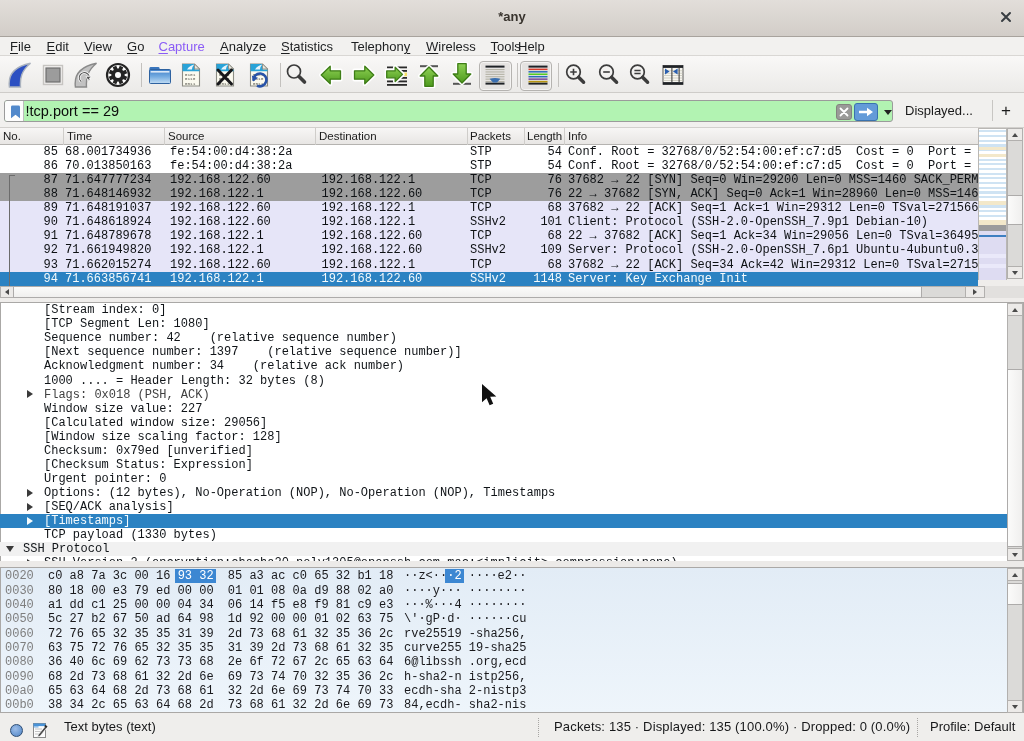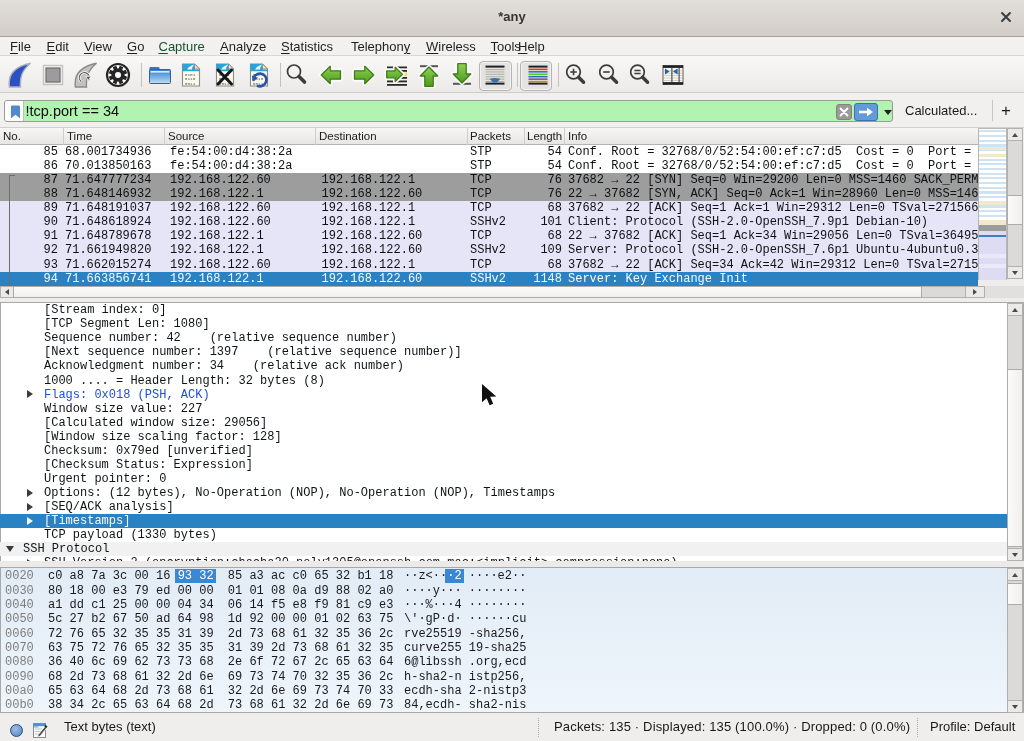--- a/index.html
+++ b/index.html
@@ -10,21 +10,21 @@
 <div class="a" style="left:0;top:0;width:1024px;height:37px;background:linear-gradient(#e2deda,#d2cdc8);border-bottom:1px solid #a8a39d"></div>
 <div class="a" style="left:0;top:0;width:1024px;height:37px;line-height:33px;text-align:center;font-size:13px;font-weight:bold;color:#38332d">*any</div>
 <svg class="a" style="left:999px;top:10px" width="14" height="14" viewBox="0 0 14 14">
     <path d="M3 3 L11 11 M11 3 L3 11" stroke="#383d42" stroke-width="2" stroke-linecap="round"></path>
   </svg>
 <div class="a" style="left:0;top:37px;width:1024px;height:19px;background:#f2f1ef;border-bottom:1px solid #d9d7d4"></div>
 <div class="a" style="left:10px;top:38px;height:18px;line-height:17px;font-size:13px;color:#1d1f21"><span class="u">F</span>ile</div>
 <div class="a" style="left:46.5px;top:38px;height:18px;line-height:17px;font-size:13px;color:#1d1f21"><span class="u">E</span>dit</div>
 <div class="a" style="left:84px;top:38px;height:18px;line-height:17px;font-size:13px;color:#1d1f21"><span class="u">V</span>iew</div>
 <div class="a" style="left:127px;top:38px;height:18px;line-height:17px;font-size:13px;color:#1d1f21"><span class="u">G</span>o</div>
-<div class="a" style="left:158.5px;top:38px;height:18px;line-height:17px;font-size:13px;color:#14532d"><span class="u">C</span>apture</div>
+<div class="a" style="left:158.5px;top:38px;height:18px;line-height:17px;font-size:13px;color:#8b5cf6"><span class="u">C</span>apture</div>
 <div class="a" style="left:220px;top:38px;height:18px;line-height:17px;font-size:13px;color:#1d1f21"><span class="u">A</span>nalyze</div>
 <div class="a" style="left:281px;top:38px;height:18px;line-height:17px;font-size:13px;color:#1d1f21"><span class="u">S</span>tatistics</div>
 <div class="a" style="left:351px;top:38px;height:30px;line-height:17px;font-size:13px;color:#1d1f21">Telephon<span class="u">y</span></div>
 <div class="a" style="left:426px;top:38px;height:16px;line-height:17px;font-size:13px;color:#1d1f21"><span class="u">W</span>ireless</div>
 <div class="a" style="left:490.5px;top:38px;height:18px;line-height:17px;font-size:13px;color:#1d1f21"><span class="u">T</span>ools</div>
 <div class="a" style="left:518px;top:38px;height:28px;line-height:17px;font-size:13px;color:#1d1f21"><span class="u">H</span>elp</div>
 <div class="a" style="left:0;top:56px;width:1024px;height:37px;background:linear-gradient(#f9f8f7,#ebeae8);border-bottom:1px solid #ceccc9"></div>
 <div class="a" style="left:479px;top:61px;width:33px;height:30px;background:#e5e3e1;border:1px solid #b5b3b0;border-radius:4px;box-shadow:inset 0 0 0 1px #f4f3f2"></div>
 <div class="a" style="left:520px;top:61px;width:32px;height:30px;background:#e5e3e1;border:1px solid #b5b3b0;border-radius:4px;box-shadow:inset 0 0 0 1px #f4f3f2"></div>
 <div class="a" style="left:140.5px;top:63px;width:1px;height:24px;background:#c3c1be"></div>
@@ -213,33 +213,33 @@
     <rect x="18.6" y="5.9" width="1" height="14.2" fill="#333"></rect>
     <polygon points="5,6.6 9.6,9.6 5,12.6" fill="#2a5fb0"></polygon>
     <polygon points="17.6,6.6 13,9.6 17.6,12.6" fill="#2a5fb0"></polygon>
   </svg>
 <div class="a" style="left:0;top:93px;width:1024px;height:35px;background:#f1f0ee;border-bottom:1px solid #d2d0cd"></div>
 <div class="a" style="left:4px;top:100px;width:889px;height:22px;background:#b2f3b2;border:1px solid #9b9b9b;border-radius:3px;overflow:hidden">
     <div style="position:absolute;left:0;top:0;width:19px;height:22px;background:#fdfdfd;border-right:1px solid #bdbdbd"></div>
     <svg style="position:absolute;left:5px;top:3.5px" width="11" height="14" viewBox="0 0 11 14">
       <path d="M1 2 q0-1.4 1.4-1.4 h6.2 q1.4 0 1.4 1.4 v11.2 l-4.5-3.4 l-4.5 3.4 z" fill="#5289cb"></path>
     </svg>
-    <div style="position:absolute;left:20.5px;top:0;height:22px;line-height:20px;font-size:14.5px;color:#0c0c0c;white-space:nowrap">!tcp.port == 34</div>
+    <div style="position:absolute;left:20.5px;top:0;height:22px;line-height:20px;font-size:14.5px;color:#0c0c0c;white-space:nowrap">!tcp.port == 29</div>
     <div style="position:absolute;left:831px;top:3px;width:16px;height:16px;background:#9a9a98;border:1px solid #83837f;border-radius:3px"></div>
     <svg style="position:absolute;left:834px;top:6px" width="10" height="10" viewBox="0 0 10 10">
       <path d="M1.5 1.5 L8.5 8.5 M8.5 1.5 L1.5 8.5" stroke="#fff" stroke-width="1.8" stroke-linecap="round"></path>
     </svg>
     <div style="position:absolute;left:849px;top:2px;width:24px;height:18px;background:#639bd8;border:1px solid #3a72ae;border-radius:3px"></div>
     <svg style="position:absolute;left:853px;top:6px" width="16" height="10" viewBox="0 0 16 10">
       <path d="M1 5 h9" stroke="#fff" stroke-width="2.4"></path>
       <path d="M9 0.8 L15 5 L9 9.2 z" fill="#fff"></path>
     </svg>
     <div style="position:absolute;left:879px;top:9px;width:0;height:0;border-left:4.5px solid transparent;border-right:4.5px solid transparent;border-top:5.5px solid #222"></div>
   </div>
-<div class="a" style="left:905px;top:100px;height:22px;line-height:21px;font-size:13px;color:#1a1a1a">Calculated...</div>
+<div class="a" style="left:905px;top:100px;height:22px;line-height:21px;font-size:13px;color:#1a1a1a">Displayed...</div>
 <div class="a" style="left:991.5px;top:100px;width:1px;height:21px;background:#c8c6c3"></div>
 <div class="a" style="left:1001px;top:99px;height:24px;line-height:23px;font-size:17px;color:#1a1a1a">+</div>
 <div class="a" style="left:0;top:128px;width:978px;height:17px;background:linear-gradient(#f7f6f5,#e8e6e4);border-bottom:1px solid #b5b3b0"></div>
 <div class="a" style="left:3px;top:128px;height:17px;line-height:16px;font-size:11.5px;color:#1c1c1c">No.</div>
 <div class="a" style="left:67px;top:128px;height:17px;line-height:16px;font-size:11.5px;color:#1c1c1c">Time</div>
 <div class="a" style="left:168px;top:128px;height:17px;line-height:16px;font-size:11.5px;color:#1c1c1c">Source</div>
 <div class="a" style="left:319px;top:128px;height:17px;line-height:16px;font-size:11.5px;color:#1c1c1c">Destination</div>
 <div class="a" style="left:470px;top:128px;height:17px;line-height:16px;font-size:11.5px;color:#1c1c1c">Packets</div>
 <div class="a" style="left:527px;top:128px;height:17px;line-height:16px;font-size:11.5px;color:#1c1c1c">Length</div>
 <div class="a" style="left:568px;top:128px;height:17px;line-height:16px;font-size:11.5px;color:#1c1c1c">Info</div>
@@ -285,21 +285,21 @@
 <div class="a" style="left:973px;top:288.5px;width:0;height:0;border-top:3.5px solid transparent;border-bottom:3.5px solid transparent;border-left:4.5px solid #4a4a4a"></div>
 <div class="a" style="left:13px;top:285.5px;width:909px;height:12px;background:linear-gradient(#fbfbfa,#f0efee);border:1px solid #adabaa"></div>
 <div class="a" style="left:985px;top:285.5px;width:39px;height:12px;background:#e2e0de"></div>
 <div class="a" style="left:0;top:302px;width:1024px;height:260px;background:#ffffff;border:1px solid #aaa8a6"></div>
 <div class="a mono" style="left:0;top:303.20px;width:1007px;height:14.07px;line-height:14.07px;background:transparent;color:#101418;overflow:hidden"><span class="a" style="left:44px">[Stream index: 0]</span></div>
 <div class="a mono" style="left:0;top:317.27px;width:1007px;height:14.07px;line-height:14.07px;background:transparent;color:#101418;overflow:hidden"><span class="a" style="left:44px">[TCP Segment Len: 1080]</span></div>
 <div class="a mono" style="left:0;top:331.34px;width:1007px;height:14.07px;line-height:14.07px;background:transparent;color:#101418;overflow:hidden"><span class="a" style="left:44px">Sequence number: 42    (relative sequence number)</span></div>
 <div class="a mono" style="left:0;top:345.41px;width:1007px;height:14.07px;line-height:14.07px;background:transparent;color:#101418;overflow:hidden"><span class="a" style="left:44px">[Next sequence number: 1397    (relative sequence number)]</span></div>
 <div class="a mono" style="left:0;top:359.48px;width:1007px;height:14.07px;line-height:14.07px;background:transparent;color:#101418;overflow:hidden"><span class="a" style="left:44px">Acknowledgment number: 34    (relative ack number)</span></div>
 <div class="a mono" style="left:0;top:373.55px;width:1007px;height:14.07px;line-height:14.07px;background:transparent;color:#101418;overflow:hidden"><span class="a" style="left:44px">1000 .... = Header Length: 32 bytes (8)</span></div>
-<div class="a mono" style="left:0;top:387.62px;width:1007px;height:14.07px;line-height:14.07px;background:transparent;color:#1d4ed8;overflow:hidden"><span class="a" style="left:27px;top:2.8px;width:0;height:0;border-top:4.2px solid transparent;border-bottom:4.2px solid transparent;border-left:6.4px solid #3a3a3a"></span><span class="a" style="left:44px">Flags: 0x018 (PSH, ACK)</span></div>
+<div class="a mono" style="left:0;top:387.62px;width:1007px;height:14.07px;line-height:14.07px;background:transparent;color:#404040;overflow:hidden"><span class="a" style="left:27px;top:2.8px;width:0;height:0;border-top:4.2px solid transparent;border-bottom:4.2px solid transparent;border-left:6.4px solid #3a3a3a"></span><span class="a" style="left:44px">Flags: 0x018 (PSH, ACK)</span></div>
 <div class="a mono" style="left:0;top:401.69px;width:1007px;height:14.07px;line-height:14.07px;background:transparent;color:#101418;overflow:hidden"><span class="a" style="left:44px">Window size value: 227</span></div>
 <div class="a mono" style="left:0;top:415.76px;width:1007px;height:14.07px;line-height:14.07px;background:transparent;color:#101418;overflow:hidden"><span class="a" style="left:44px">[Calculated window size: 29056]</span></div>
 <div class="a mono" style="left:0;top:429.83px;width:1007px;height:14.07px;line-height:14.07px;background:transparent;color:#101418;overflow:hidden"><span class="a" style="left:44px">[Window size scaling factor: 128]</span></div>
 <div class="a mono" style="left:0;top:443.90px;width:1007px;height:14.07px;line-height:14.07px;background:transparent;color:#101418;overflow:hidden"><span class="a" style="left:44px">Checksum: 0x79ed [unverified]</span></div>
 <div class="a mono" style="left:0;top:457.97px;width:1007px;height:14.07px;line-height:14.07px;background:transparent;color:#101418;overflow:hidden"><span class="a" style="left:44px">[Checksum Status: Expression]</span></div>
 <div class="a mono" style="left:0;top:472.04px;width:1007px;height:14.07px;line-height:14.07px;background:transparent;color:#101418;overflow:hidden"><span class="a" style="left:44px">Urgent pointer: 0</span></div>
 <div class="a mono" style="left:0;top:486.11px;width:1007px;height:14.07px;line-height:14.07px;background:transparent;color:#101418;overflow:hidden"><span class="a" style="left:27px;top:2.8px;width:0;height:0;border-top:4.2px solid transparent;border-bottom:4.2px solid transparent;border-left:6.4px solid #3a3a3a"></span><span class="a" style="left:44px">Options: (12 bytes), No-Operation (NOP), No-Operation (NOP), Timestamps</span></div>
 <div class="a mono" style="left:0;top:500.18px;width:1007px;height:14.07px;line-height:14.07px;background:transparent;color:#101418;overflow:hidden"><span class="a" style="left:27px;top:2.8px;width:0;height:0;border-top:4.2px solid transparent;border-bottom:4.2px solid transparent;border-left:6.4px solid #3a3a3a"></span><span class="a" style="left:44px">[SEQ/ACK analysis]</span></div>
 <div class="a mono" style="left:0;top:514.25px;width:1007px;height:14.07px;line-height:14.07px;background:#2b82c2;color:#f4fafc;overflow:hidden"><span class="a" style="left:27px;top:2.8px;width:0;height:0;border-top:4.2px solid transparent;border-bottom:4.2px solid transparent;border-left:6.4px solid #f4fafc"></span><span class="a" style="left:44px">[Timestamps]</span></div>
 <div class="a mono" style="left:0;top:528.32px;width:1007px;height:14.07px;line-height:14.07px;background:transparent;color:#101418;overflow:hidden"><span class="a" style="left:44px">TCP payload (1330 bytes)</span></div>

